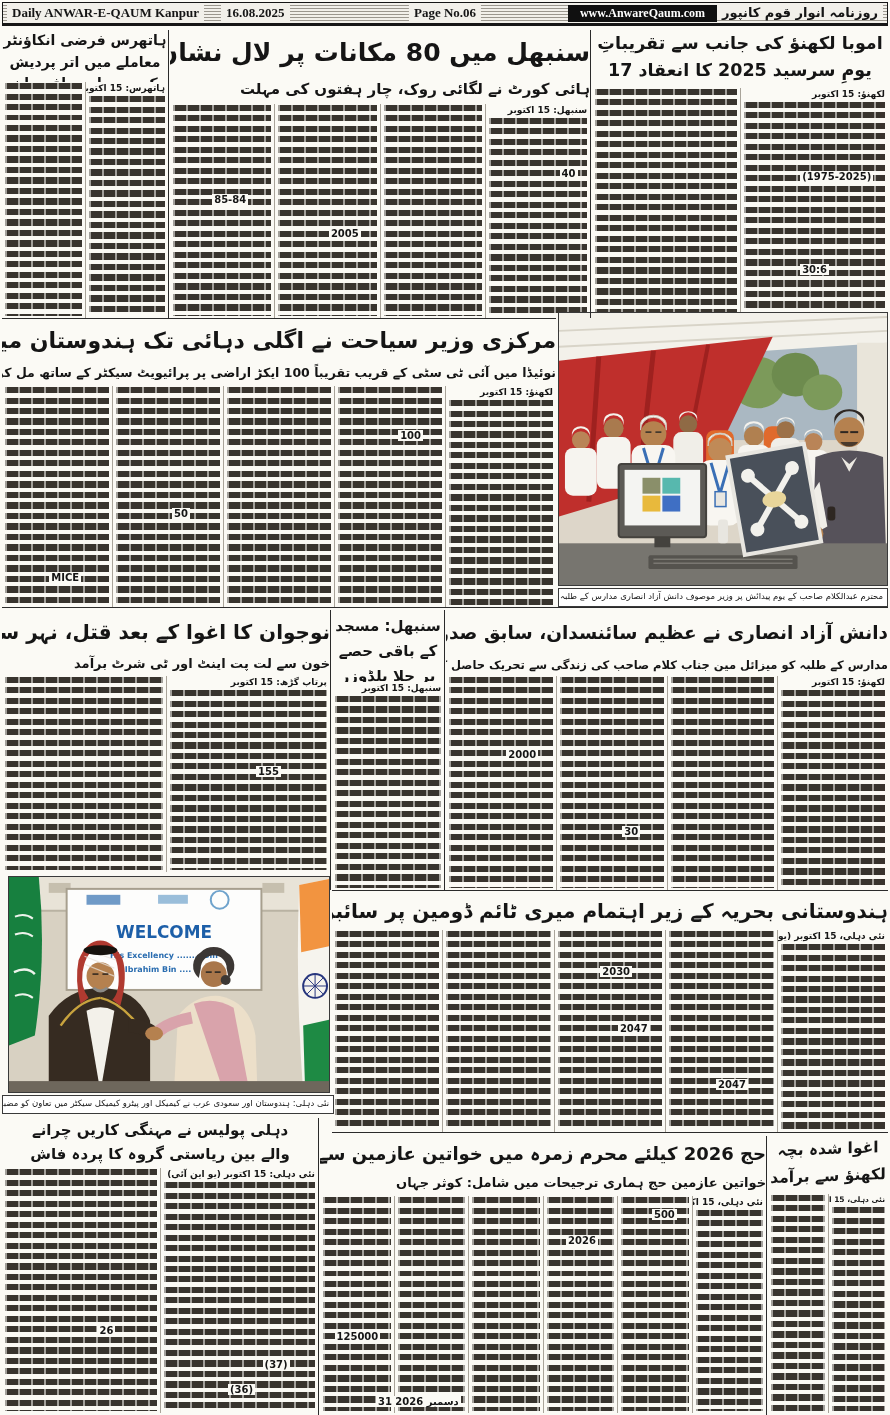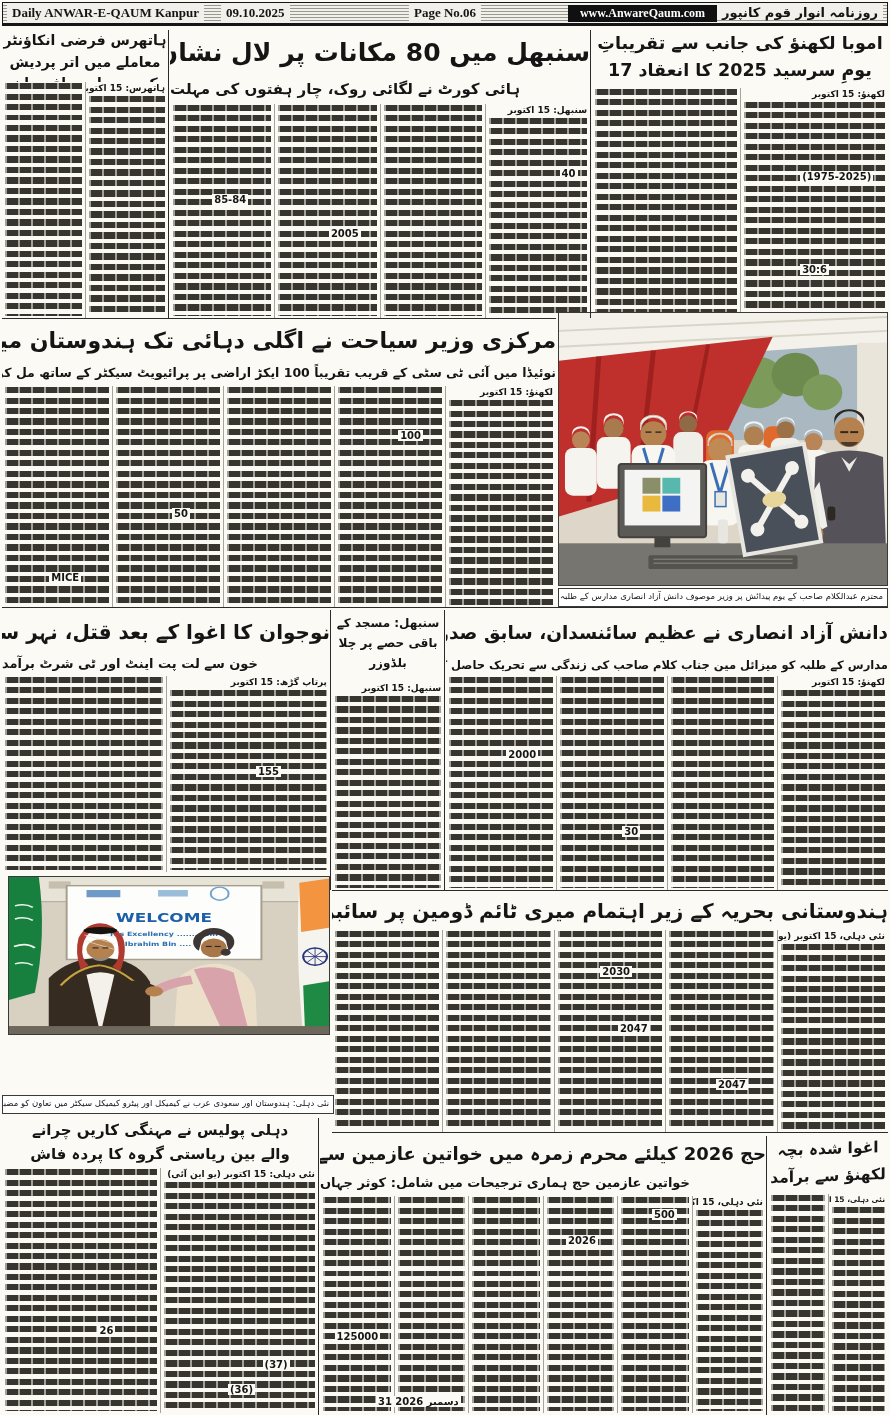--- a/index.html
+++ b/index.html
@@ -20,21 +20,21 @@
   .mast-center{left:50%;transform:translateX(-50%);}
   .mast-www{right:170px;background:#101010;color:#fff;font-size:12px;padding:1px 12px;top:2px;}
   .mast-urdu{right:4px;direction:rtl;font-family:"DejaVu Sans",sans-serif;font-size:13px;}
   
   .vrule{position:absolute;width:1px;background:#2b2b2b;}
   .hrule{position:absolute;height:1px;background:#2b2b2b;}
   
   .article{position:absolute;display:flex;flex-direction:column;box-sizing:border-box;}
   .headline{font-weight:bold;text-align:center;direction:rtl;overflow:hidden;flex:0 0 auto;}
   .one-line{white-space:nowrap;}
-  .subhead{font-weight:bold;text-align:left;direction:rtl;white-space:nowrap;overflow:hidden;flex:0 0 auto;letter-spacing:.5px;}
+  .subhead{font-weight:bold;text-align:right;direction:rtl;white-space:nowrap;overflow:hidden;flex:0 0 auto;letter-spacing:.5px;}
   .body-cols{flex:1 1 auto;display:flex;flex-direction:row-reverse;min-height:0;}
   .col{flex:1;position:relative;display:flex;flex-direction:column;border-left:1px solid #a9a49a;min-width:0;}
   .col:last-child{border-left:none;}
   .dateline{flex:0 0 auto;font-size:9px;font-weight:bold;direction:rtl;text-align:right;padding:1px 3px 2px;white-space:nowrap;overflow:hidden;}
   .stripes{
     flex:1 1 auto;margin:1px 3px 2px 3px;
     background:
       repeating-linear-gradient(to right, rgba(251,250,245,.55) 0 2px, rgba(251,250,245,0) 2px 13px),
       repeating-linear-gradient(to bottom, #38342e 0 6px, rgba(0,0,0,0) 6px 10.5px);
   }
@@ -45,21 +45,21 @@
   .caption{position:absolute;border:1px solid #3a3a3a;box-sizing:border-box;background:#fff;
     font-size:8.5px;direction:rtl;text-align:center;white-space:nowrap;overflow:hidden;padding:2px 4px;}
 </style>
 </head>
 <body>
 
 <div id="page">
 
   <div class="masthead">
     <span class="mast-item mast-left">Daily ANWAR-E-QAUM Kanpur</span>
-    <span class="mast-item mast-date">09.10.2025</span>
+    <span class="mast-item mast-date">16.08.2025</span>
     <span class="mast-item mast-center">Page No.06</span>
     <span class="mast-item mast-www">www.AnwareQaum.com</span>
     <span class="mast-item mast-urdu">روزنامہ انوار قوم کانپور</span>
   </div>
 
   <div class="article" style="left:2px;top:30px;width:166px;height:288px;">
     <div class="headline" style="font-size:14px;line-height:1.55;height:52px;">ہاتھرس فرضی انکاؤنٹر معاملے میں اتر پردیش کے دو پولیس افسران معطل</div>
     <div class="body-cols">
       <div class="col">
         <div class="dateline">ہاتھرس: 15 اکتوبر</div>
@@ -258,21 +258,21 @@
         <div class="stripes"></div>
         <span class="token" style="top:46%;right:30%;">155</span>
       </div>
       <div class="col">
           <div class="stripes"></div>
         </div>
     </div>
   </div>
 
   <div class="article" style="left:332px;top:610px;width:112px;height:280px;">
-    <div class="headline" style="font-size:12px;line-height:1.65;height:68px;padding-top:4px;">سنبھل: مسجد کے باقی حصے پر چلا بلڈوزر</div>
+    <div class="headline" style="font-size:15px;line-height:1.65;height:68px;padding-top:4px;">سنبھل: مسجد کے باقی حصے پر چلا بلڈوزر</div>
     <div class="body-cols">
       <div class="col">
         <div class="dateline">سنبھل: 15 اکتوبر</div>
         <div class="stripes"></div>
       </div>
     </div>
   </div>
 
   <div class="article" style="left:446px;top:610px;width:442px;height:280px;">
     <div class="headline one-line" style="font-size:18.5px;height:46px;line-height:46px;">دانش آزاد انصاری نے عظیم سائنسدان، سابق صدر ڈاکٹر اے پی جے کو خراج عقیدت پیش کیا</div>
@@ -314,21 +314,21 @@
       </div>
       <div class="col">
           <div class="stripes"></div>
         </div>
       <div class="col">
           <div class="stripes"></div>
         </div>
     </div>
   </div>
 
-  <div class="photo" style="left:8px;top:876px;width:322px;height:159px;">
+  <div class="photo" style="left:8px;top:876px;width:322px;height:217px;">
     <svg viewBox="0 0 322 217" preserveAspectRatio="none">
       <rect x="0" y="0" width="322" height="217" fill="#d8d1c2"></rect>
       <rect x="0" y="0" width="322" height="34" fill="#e8e3d7"></rect>
       <line x1="0" y1="34" x2="322" y2="34" stroke="#b9b2a2" stroke-width="2"></line>
       <rect x="40" y="6" width="22" height="10" fill="#c6bfae"></rect>
       <rect x="255" y="6" width="22" height="10" fill="#c6bfae"></rect>
 
       <g>
         <rect x="58" y="12" width="196" height="102" fill="#fdfdfc" stroke="#a79f8e" stroke-width="2"></rect>
         <rect x="78" y="18" width="34" height="10" fill="#3f78b5" opacity="0.75"></rect>

